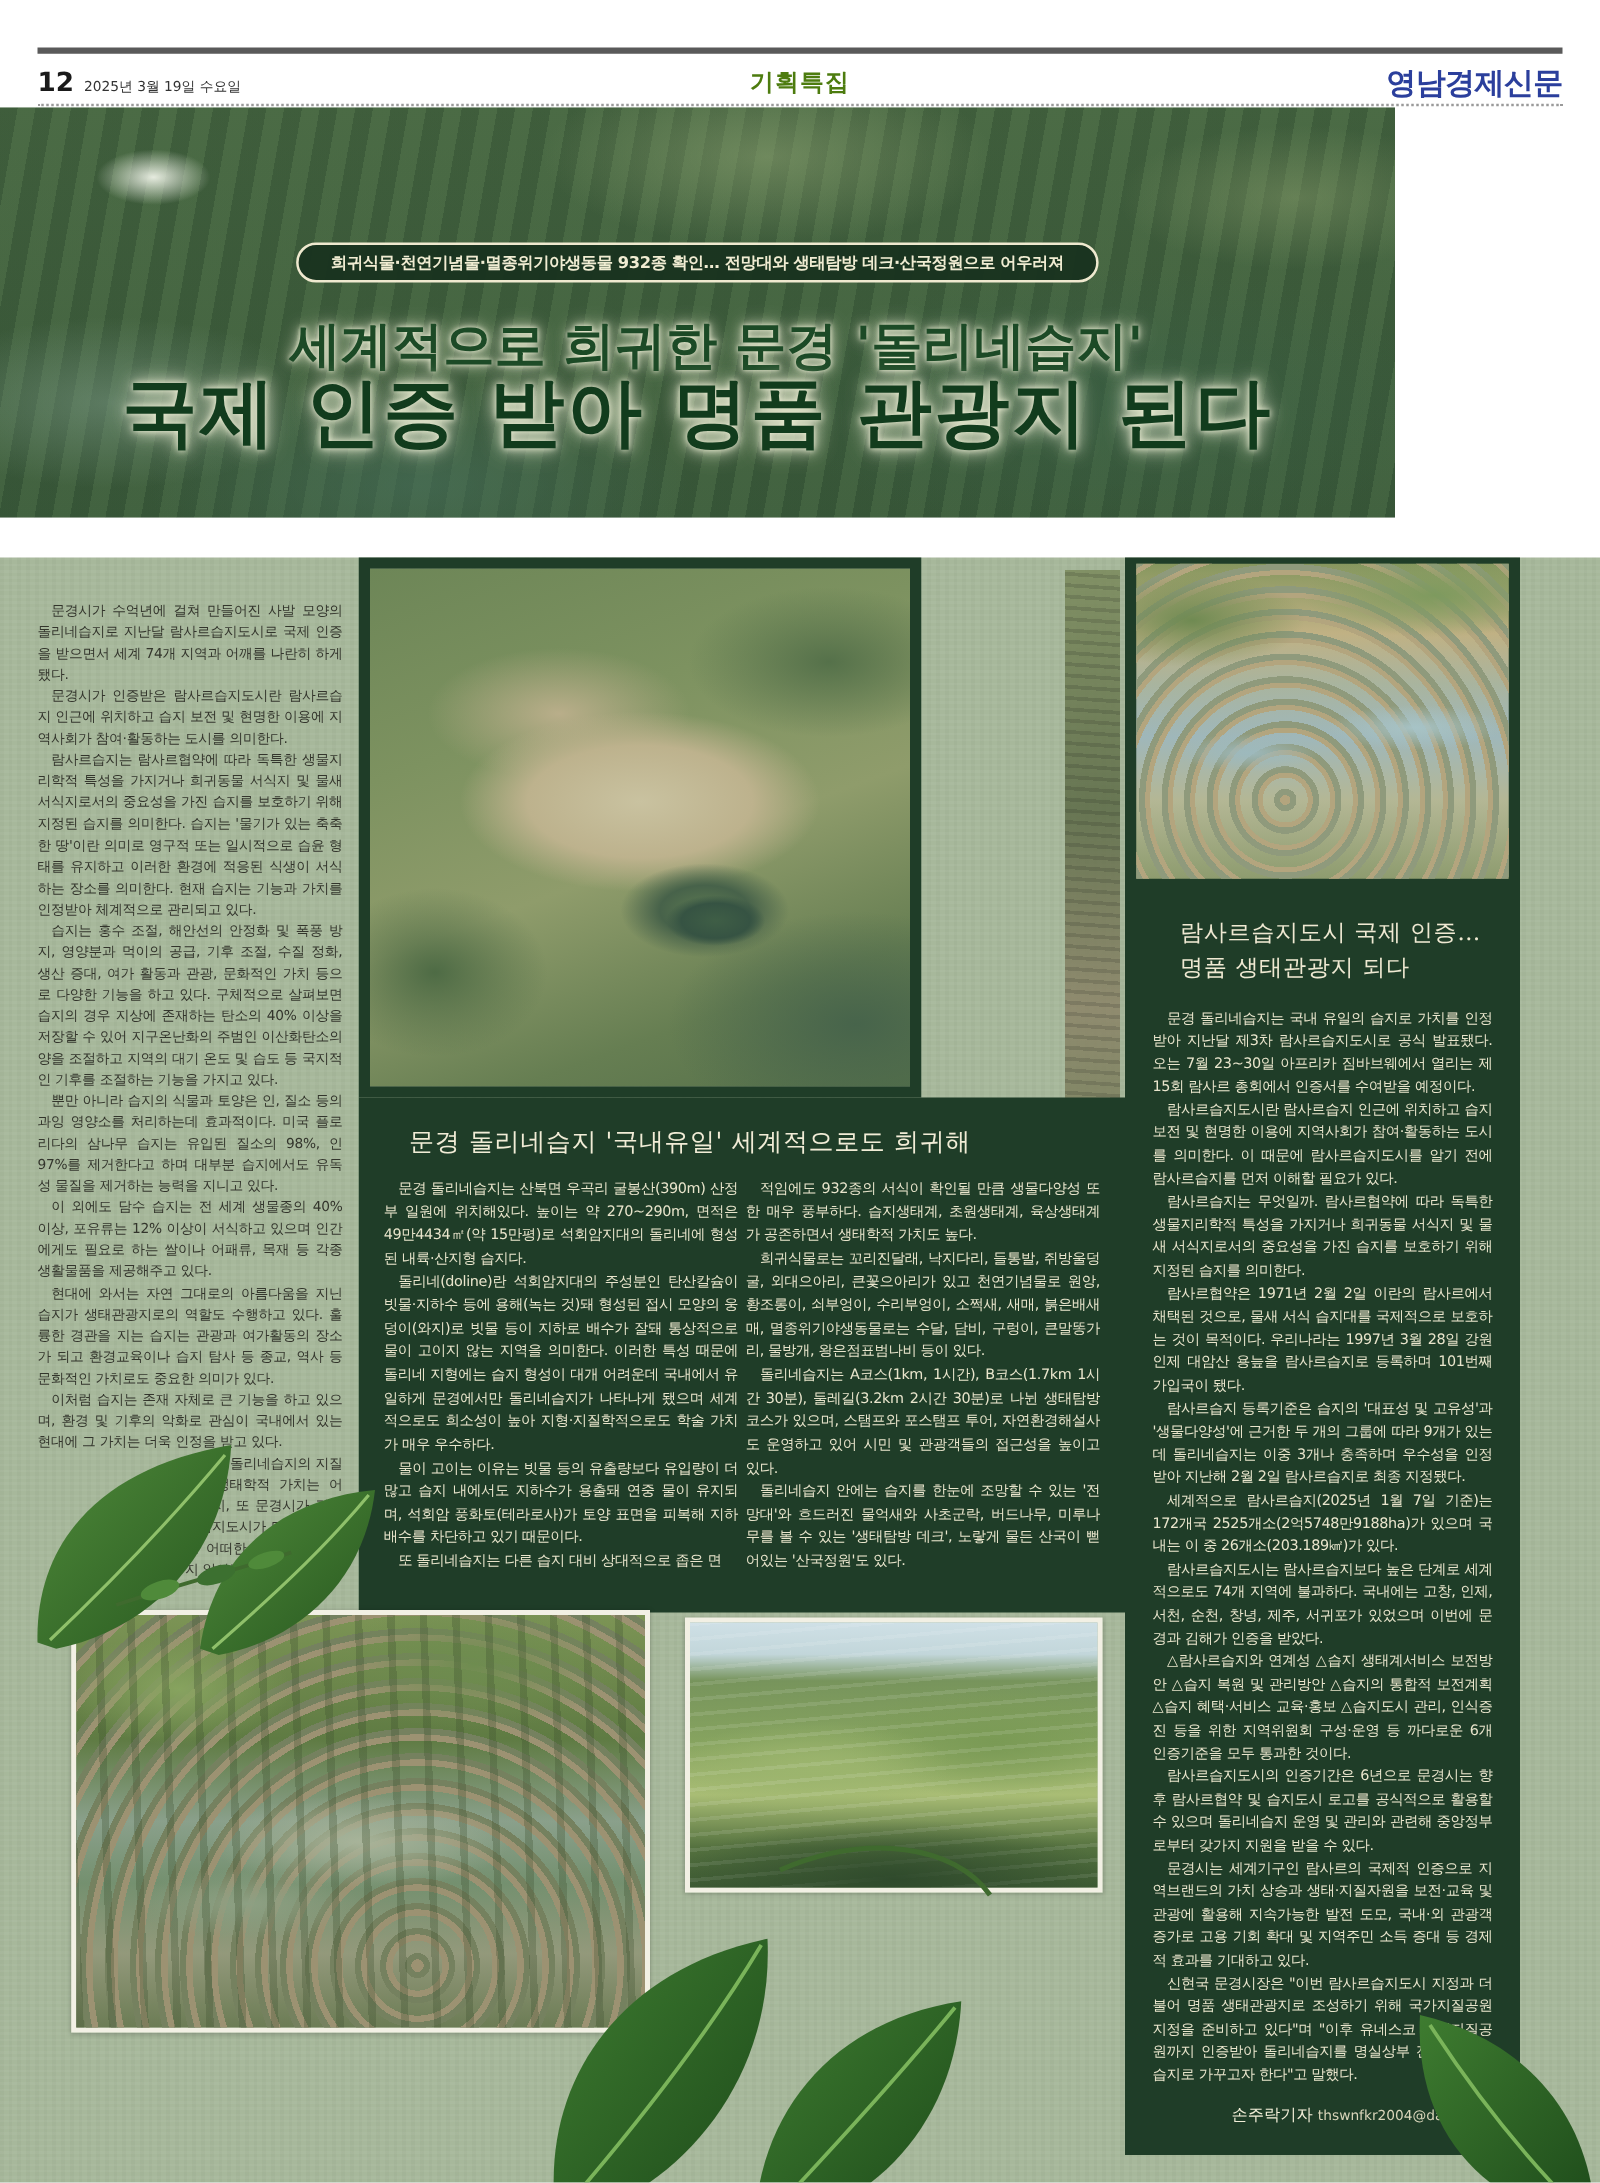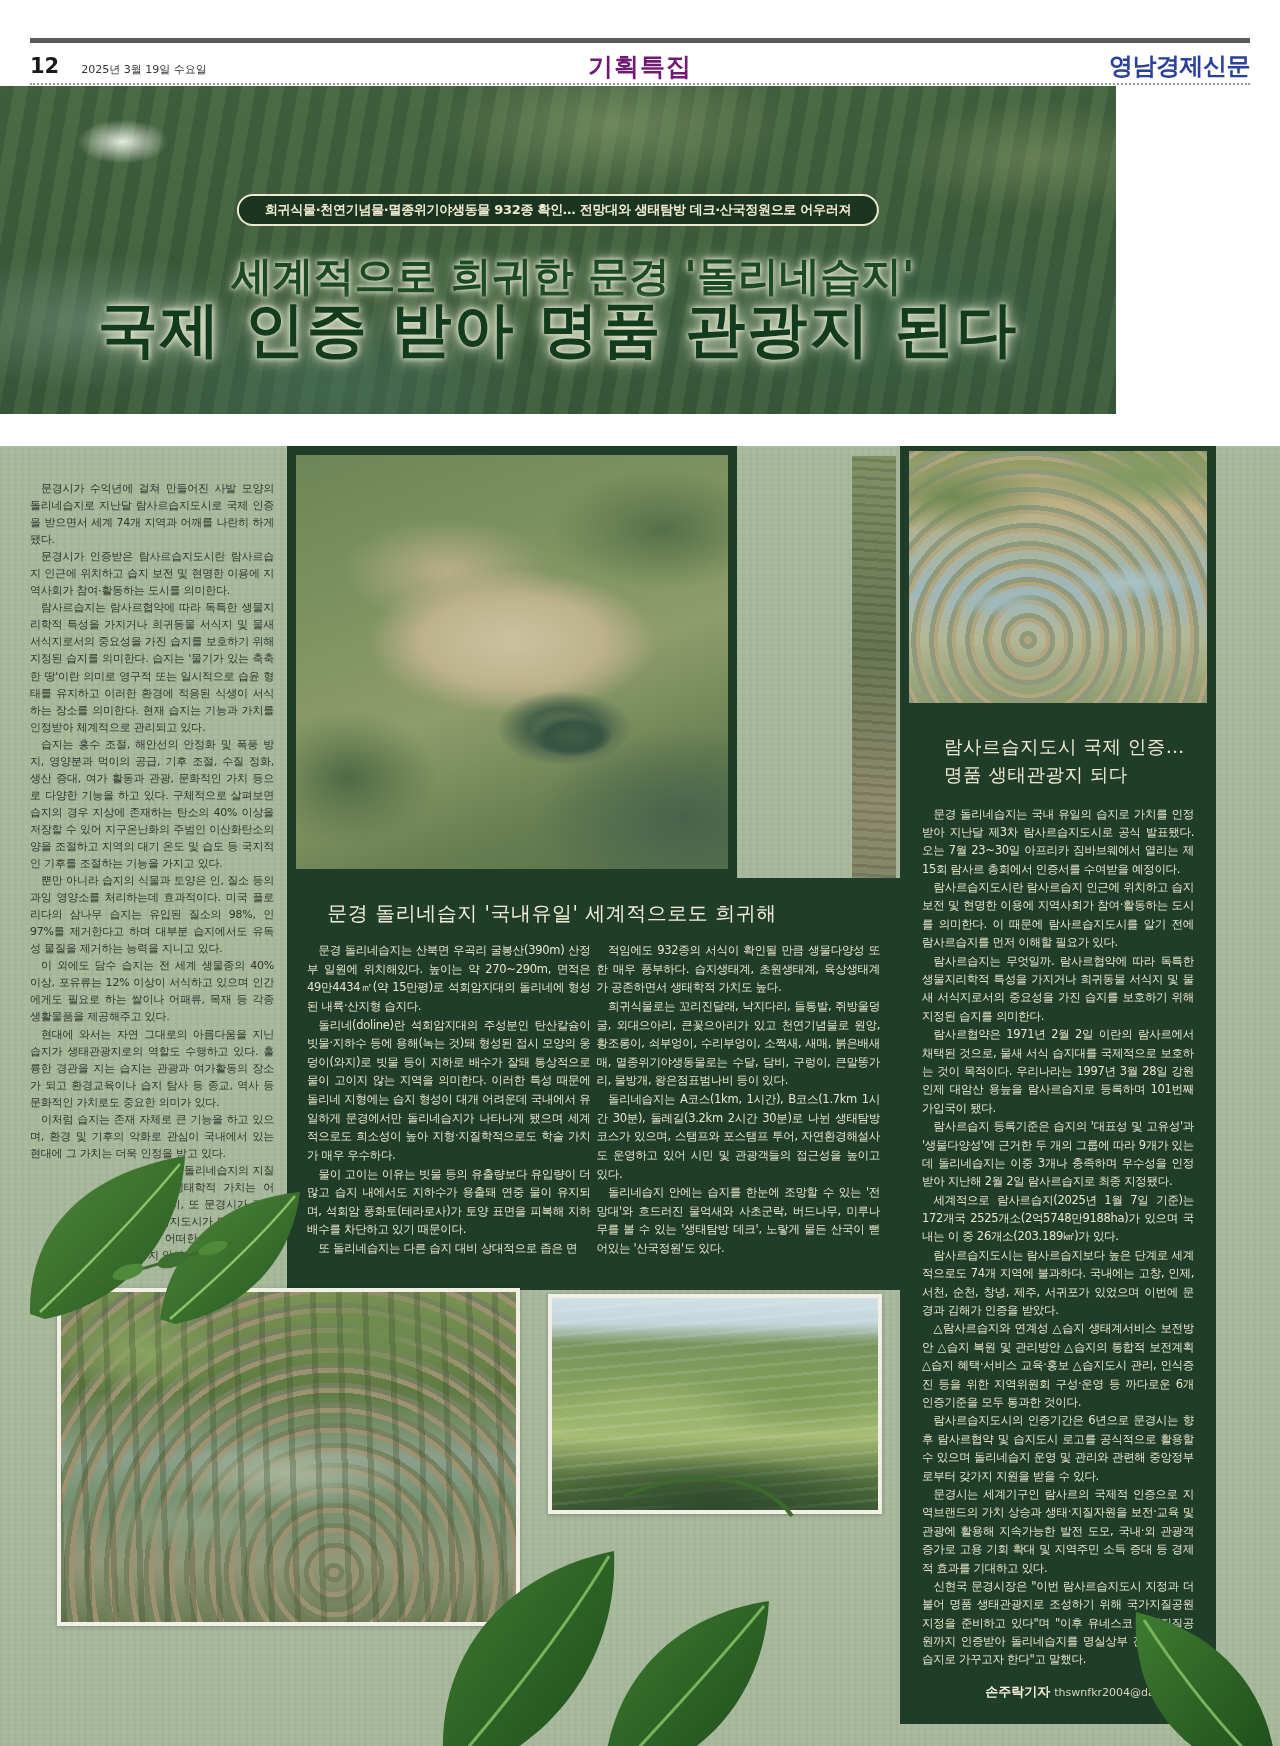--- a/index.html
+++ b/index.html
@@ -2,25 +2,25 @@
 <html><head>
 <meta charset="utf-8">
 <style>
   html,body{margin:0;padding:0;background:#e8e8e8;}
   .page{position:relative;width:1280px;height:1746px;margin:0 auto;background:#ffffff;
         font-family:"DejaVu Sans","Liberation Sans",sans-serif;overflow:hidden;}
   
   .rule-thick{position:absolute;top:38px;left:30px;right:30px;height:5px;background:#5a5a5a;}
   .header-inner{position:absolute;top:50px;left:30px;right:30px;height:32px;
         display:flex;align-items:center;justify-content:space-between;}
-  .header-left{display:flex;align-items:baseline;gap:22px;}
+  .header-left{display:flex;align-items:baseline;gap:8px;}
   .page-num{font-size:21px;font-weight:bold;color:#1a1a1a;}
   .page-date{font-size:11px;color:#333;}
   .section-title{position:absolute;left:50%;transform:translateX(-50%);
-        font-size:25px;font-weight:bold;color:#701a75;letter-spacing:1px;}
+        font-size:19px;font-weight:bold;color:#4d7c0f;letter-spacing:1px;}
   .masthead{font-size:24px;font-weight:bold;color:#2b3f9c;letter-spacing:-0.5px;}
   .rule-dotted{position:absolute;top:83px;left:30px;right:30px;border-top:2px dotted #9a9a9a;}
   
   .hero{position:absolute;top:86px;left:0;width:1116px;height:328px;overflow:hidden;
     background:
       radial-gradient(ellipse 70px 34px at 11% 17%, rgba(243,246,236,.92), transparent 65%),
       radial-gradient(ellipse 230px 95px at 8% 72%, rgba(122,152,132,.55), transparent 72%),
       radial-gradient(ellipse 300px 120px at 30% 92%, rgba(72,112,92,.6), transparent 72%),
       radial-gradient(ellipse 250px 100px at 55% 12%, rgba(148,168,118,.5), transparent 72%),
       radial-gradient(ellipse 380px 150px at 80% 72%, rgba(58,98,72,.55), transparent 72%),
@@ -103,21 +103,21 @@
       radial-gradient(ellipse 120px 50px at 15% 18%, #6f8a52, transparent 75%),
       radial-gradient(ellipse 140px 45px at 80% 10%, #7e9a5e, transparent 75%),
       repeating-radial-gradient(circle at 40% 75%, #b3a57e 0 4px, #8f9a7c 4px 9px, transparent 9px 18px),
       linear-gradient(180deg,#87975f 0%,#c0b184 22%,#a9b49e 38%,#9fb7ba 55%,#b4b795 75%,#8e9c6f 100%);}
   .right-text{padding:20px 13px 0;}
   .right-text h3{margin:10px 0 16px 22px;font-family:"DejaVu Serif","Liberation Serif",serif;
       font-weight:normal;font-size:18.5px;line-height:1.5;color:#efe9d2;letter-spacing:0.5px;}
   .right-text p{margin:0;color:#e9e5cc;font-size:11.5px;line-height:1.6;
       text-align:justify;text-indent:1em;letter-spacing:-0.3px;}
   .byline{margin-top:12px;text-align:right;}
-  .byline-name{font-weight:bold;font-size:13px;color:#f2eed8;}
+  .byline-name{font-weight:normal;font-size:13px;color:#f2eed8;}
   .byline-email{font-size:11px;color:#d9d5ba;margin-left:4px;}
   
   .leaves{position:absolute;pointer-events:none;}
   .leaves-left{left:10px;top:668px;}
   .twig-small{left:88px;top:788px;}
   .leaves-center{left:414px;top:1010px;}
   .leaf-right{left:1126px;top:1146px;}
 </style>
 </head>
 <body>

